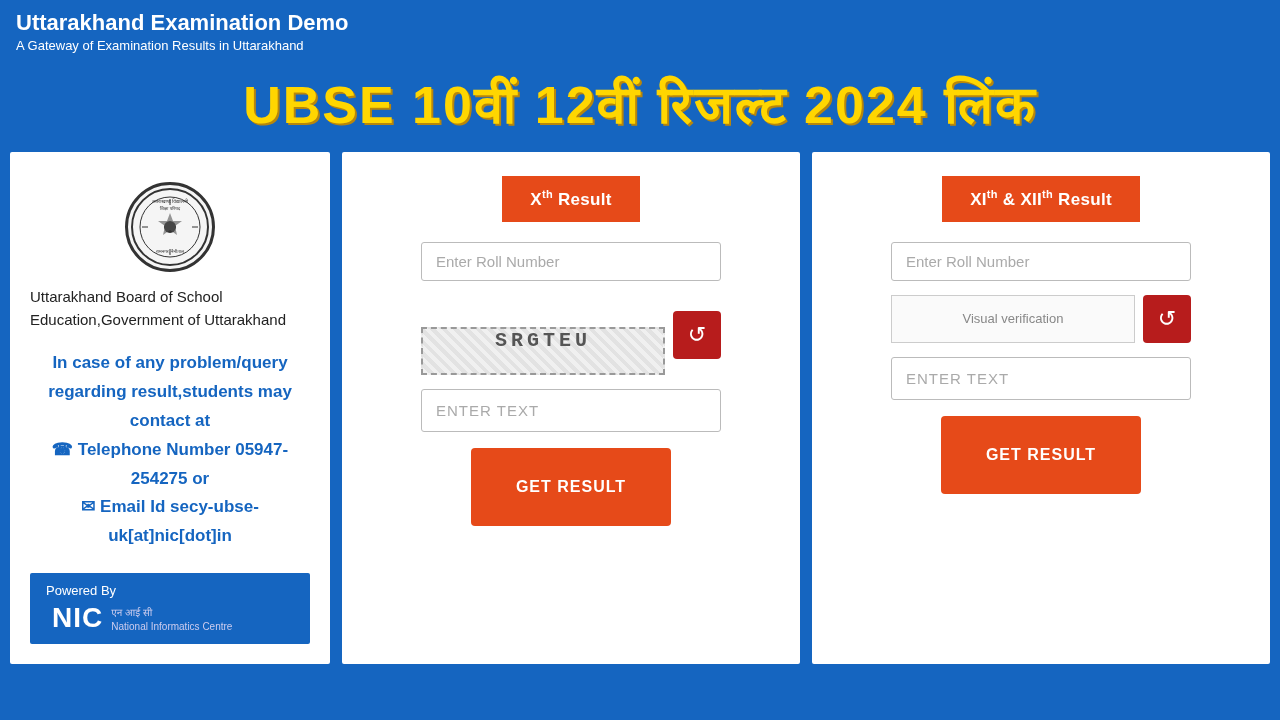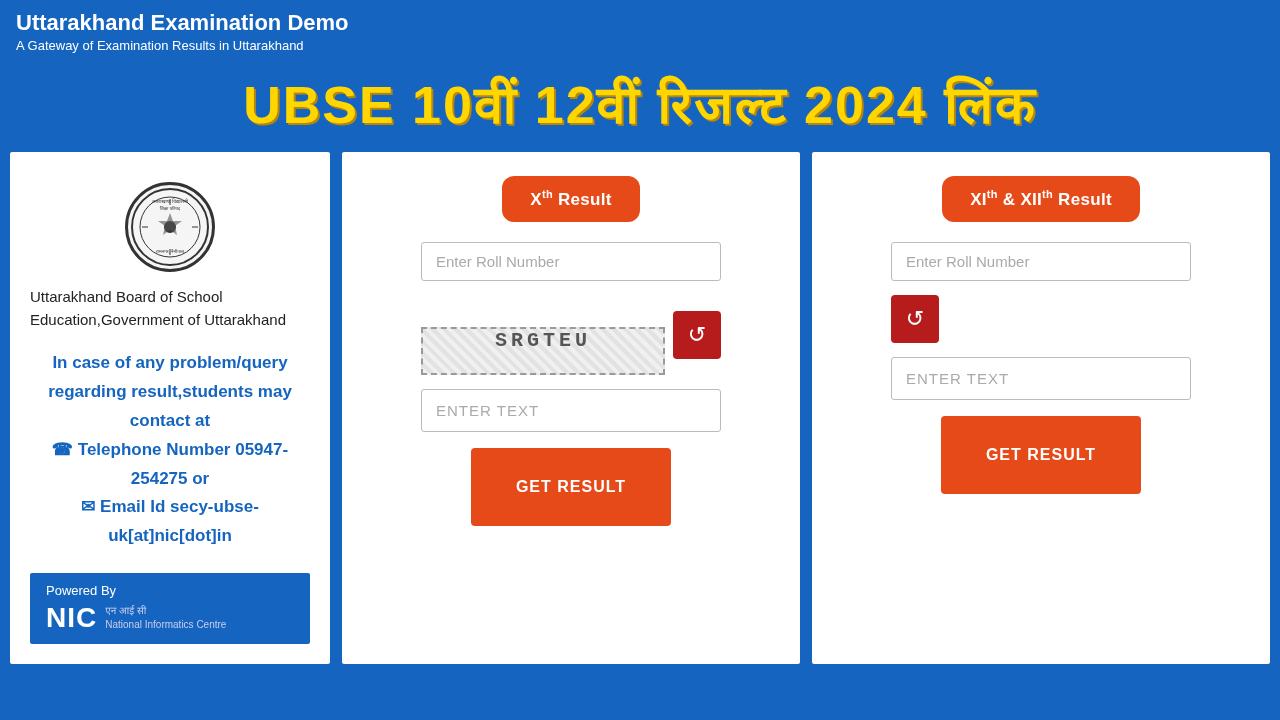--- a/index.html
+++ b/index.html
@@ -108,22 +108,23 @@
       display: flex;
       flex-direction: column;
       align-items: flex-start;
     }
     .powered-by-label {
       font-size: 13px;
       margin-bottom: 4px;
     }
     .nic-logo {
       display: flex;
-      align-items: center;
+      align-items: flex-end;
       gap: 8px;
+      margin-left: 6px;
     }
     .nic-logo .nic-text {
       font-size: 28px;
       font-weight: 900;
       color: white;
       letter-spacing: 1px;
     }
     .nic-logo .nic-desc {
       font-size: 10px;
       color: #cce;
@@ -152,21 +153,21 @@
       align-items: center;
       border-radius: 2px;
     }
     .result-btn-orange {
       background: #E64A19;
       color: white;
       border: none;
       padding: 12px 28px;
       font-size: 17px;
       font-weight: bold;
-      border-radius: 12px;
+      border-radius: 0;
       cursor: pointer;
       margin: 14px 0 20px 0;
       letter-spacing: 0.3px;
     }
     .result-btn-orange sup {
       font-size: 11px;
     }
     .form-group {
       width: 100%;
       max-width: 300px;
@@ -344,20 +345,23 @@
       XI<sup>th</sup>
       &amp; XII<sup>th</sup>
       <span> Result</span>
     </button>
 
     <div class="form-group">
       <input class="form-input" type="text" placeholder="Enter Roll Number" style="">
     </div>
 
     <div class="captcha-row">
+      <div class="visual-captcha-box">
+        <span>Visual verification</span>
+      </div>
       <button class="refresh-btn">
         <span>↺</span>
       </button>
     </div>
 
     <input class="captcha-input" type="text" placeholder="ENTER TEXT" style="">
 
     <button class="get-result-btn">GET RESULT</button>
   </div>
 

